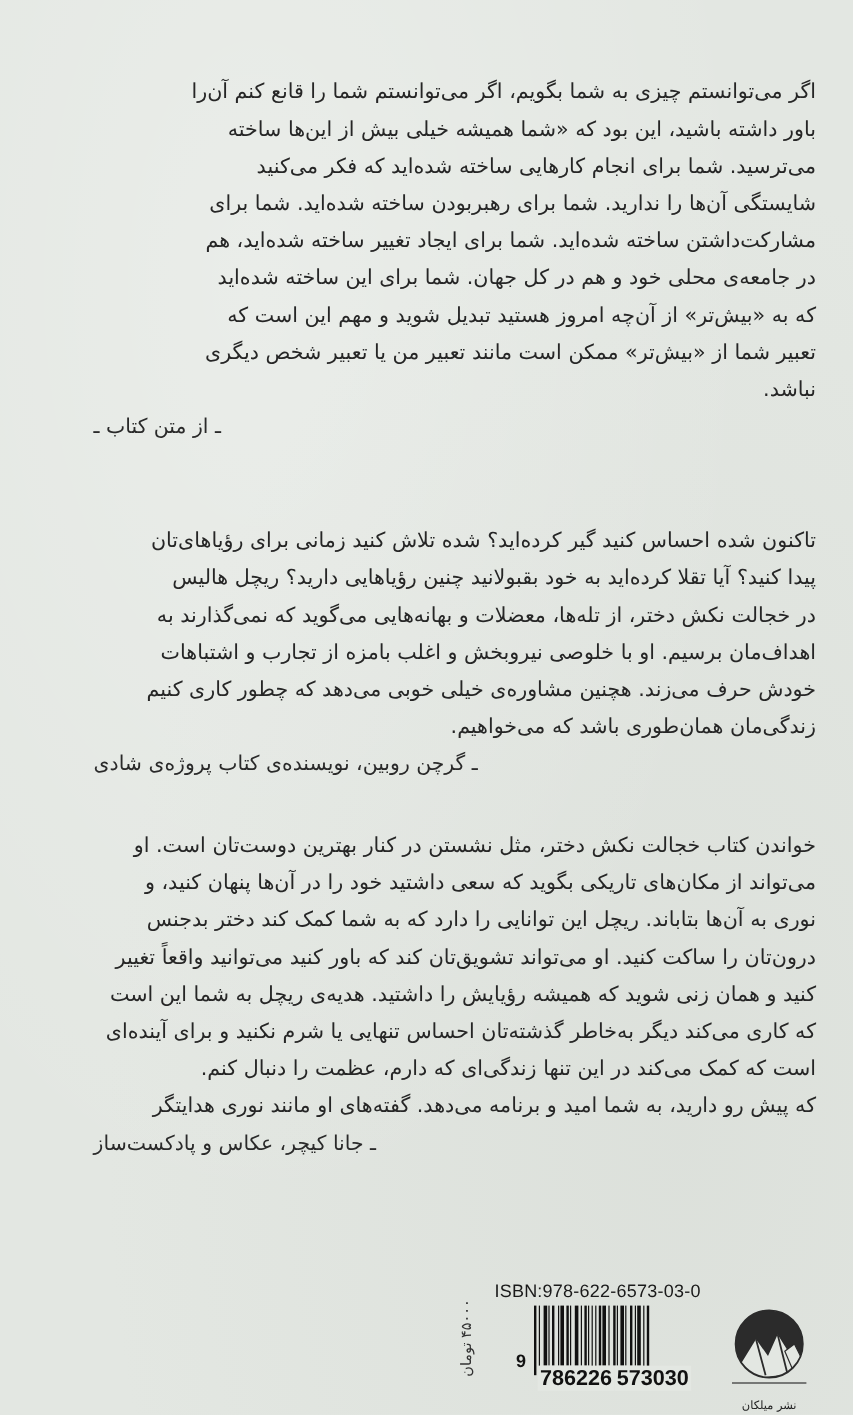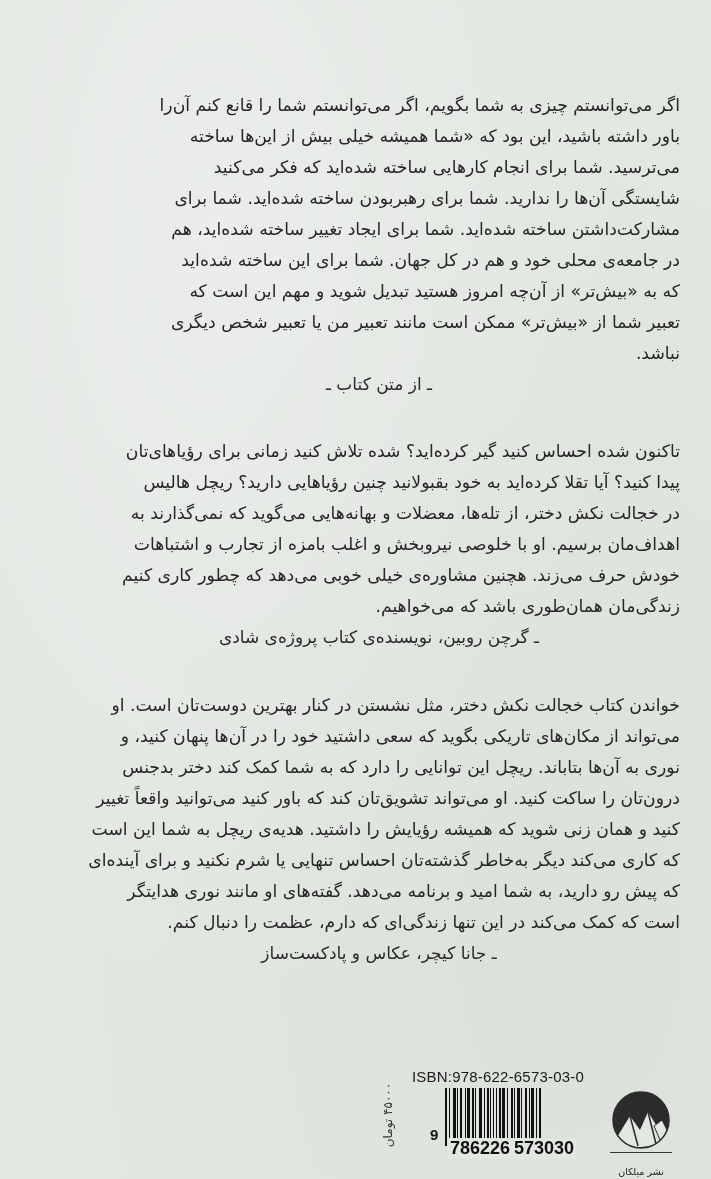--- a/index.html
+++ b/index.html
@@ -19,24 +19,24 @@
   }
   .block {
     position: absolute;
     left: 78px; width: 602px;
     direction: rtl; text-align: justify;
     font-size: 17.2px; line-height: 31px;
     color: #262626;
   }
   .block p { margin: 0; text-align-last: right; }
   .attr {
-    direction: rtl; text-align: center;
+    direction: rtl; text-align: left;
     font-size: 17px; line-height: 31px; color: #2a2a2a;
   }
-  #blurb1 { top: 90px; }
+  #blurb1 { top: 62px; }
   #blurb2 { top: 436px; }
   #blurb3 { top: 690px; }
 
   .isbn-area {
     position: absolute; left: 400px; top: 1068px;
     width: 200px; height: 95px;
   }
   .isbn-text {
     position: absolute; left: 12px; top: 0;
     font-family: "Liberation Sans", sans-serif;
@@ -112,22 +112,22 @@
     <div class="attr">ـ گرچن روبین، نویسنده‌ی کتاب پروژه‌ی شادی</div>
   </div>
 
   <div class="block" id="blurb3">
     <p>خواندن کتاب خجالت نکش دختر، مثل نشستن در کنار بهترین دوست‌تان است. او</p>
     <p>می‌تواند از مکان‌های تاریکی بگوید که سعی داشتید خود را در آن‌ها پنهان کنید، و</p>
     <p>نوری به آن‌ها بتاباند. ریچل این توانایی را دارد که به شما کمک کند دختر بدجنس</p>
     <p>درون‌تان را ساکت کنید. او می‌تواند تشویق‌تان کند که باور کنید می‌توانید واقعاً تغییر</p>
     <p>کنید و همان زنی شوید که همیشه رؤیایش را داشتید. هدیه‌ی ریچل به شما این است</p>
     <p>که کاری می‌کند دیگر به‌خاطر گذشته‌تان احساس تنهایی یا شرم نکنید و برای آینده‌ای</p>
+    <p>است که کمک می‌کند در این تنها زندگی‌ای که دارم، عظمت را دنبال کنم.</p>
     <p>که پیش رو دارید، به شما امید و برنامه می‌دهد. گفته‌های او مانند نوری هدایتگر</p>
-    <p>است که کمک می‌کند در این تنها زندگی‌ای که دارم، عظمت را دنبال کنم.</p>
     <div class="attr">ـ جانا کیچر، عکاس و پادکست‌ساز</div>
   </div>
 
   <div class="price">
     <span>۴۵۰۰۰ تومان</span>
   </div>
 
   <div class="isbn-area">
     <div class="isbn-text">ISBN:978-622-6573-03-0</div>
     <div class="barcode">

